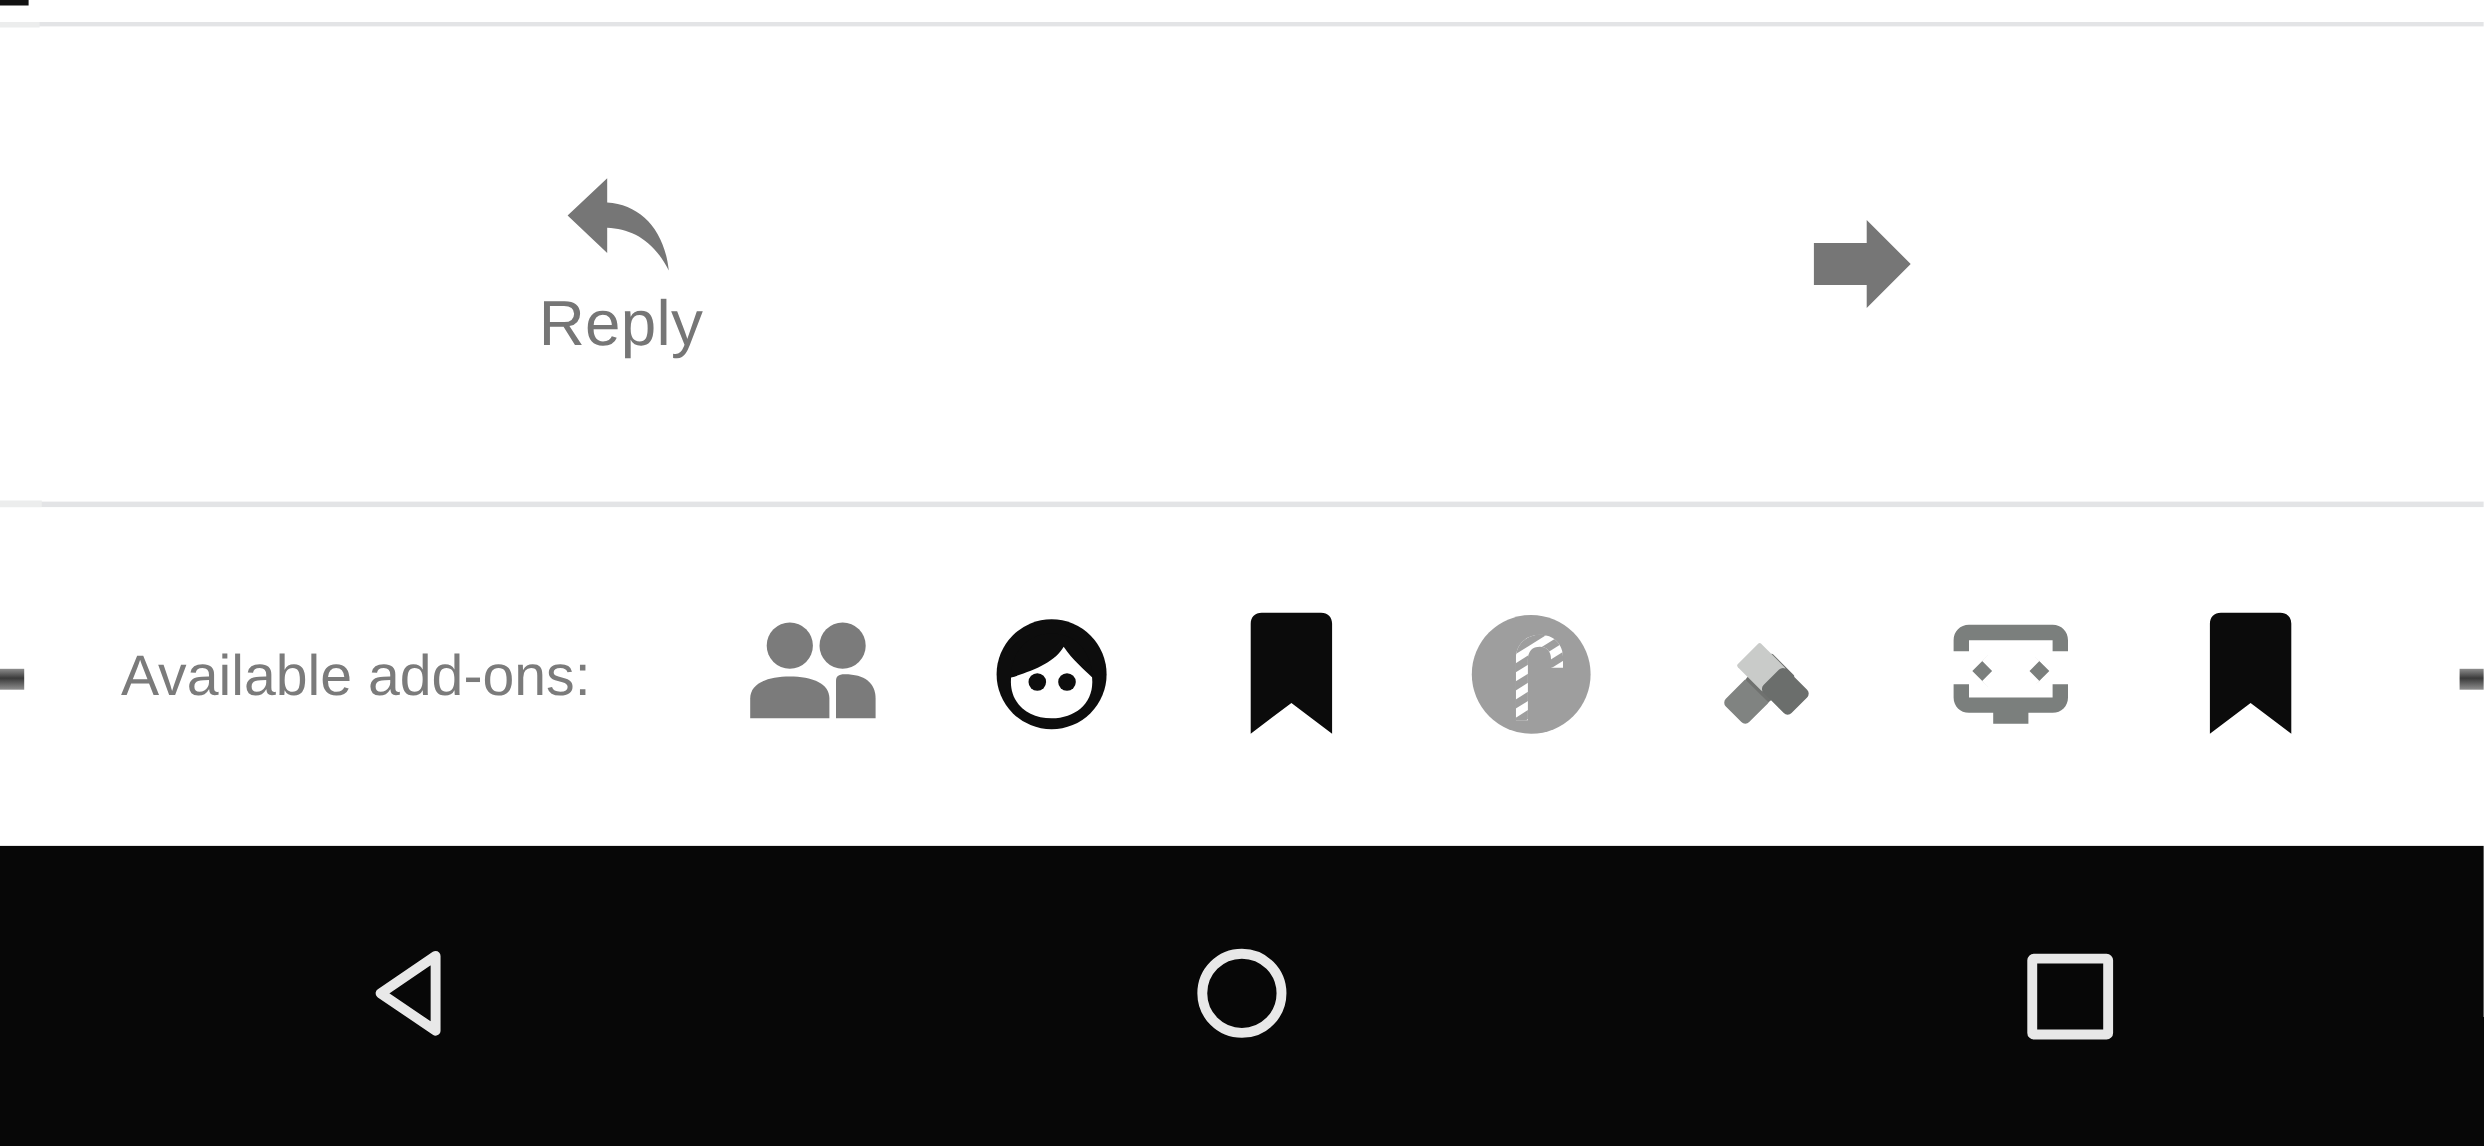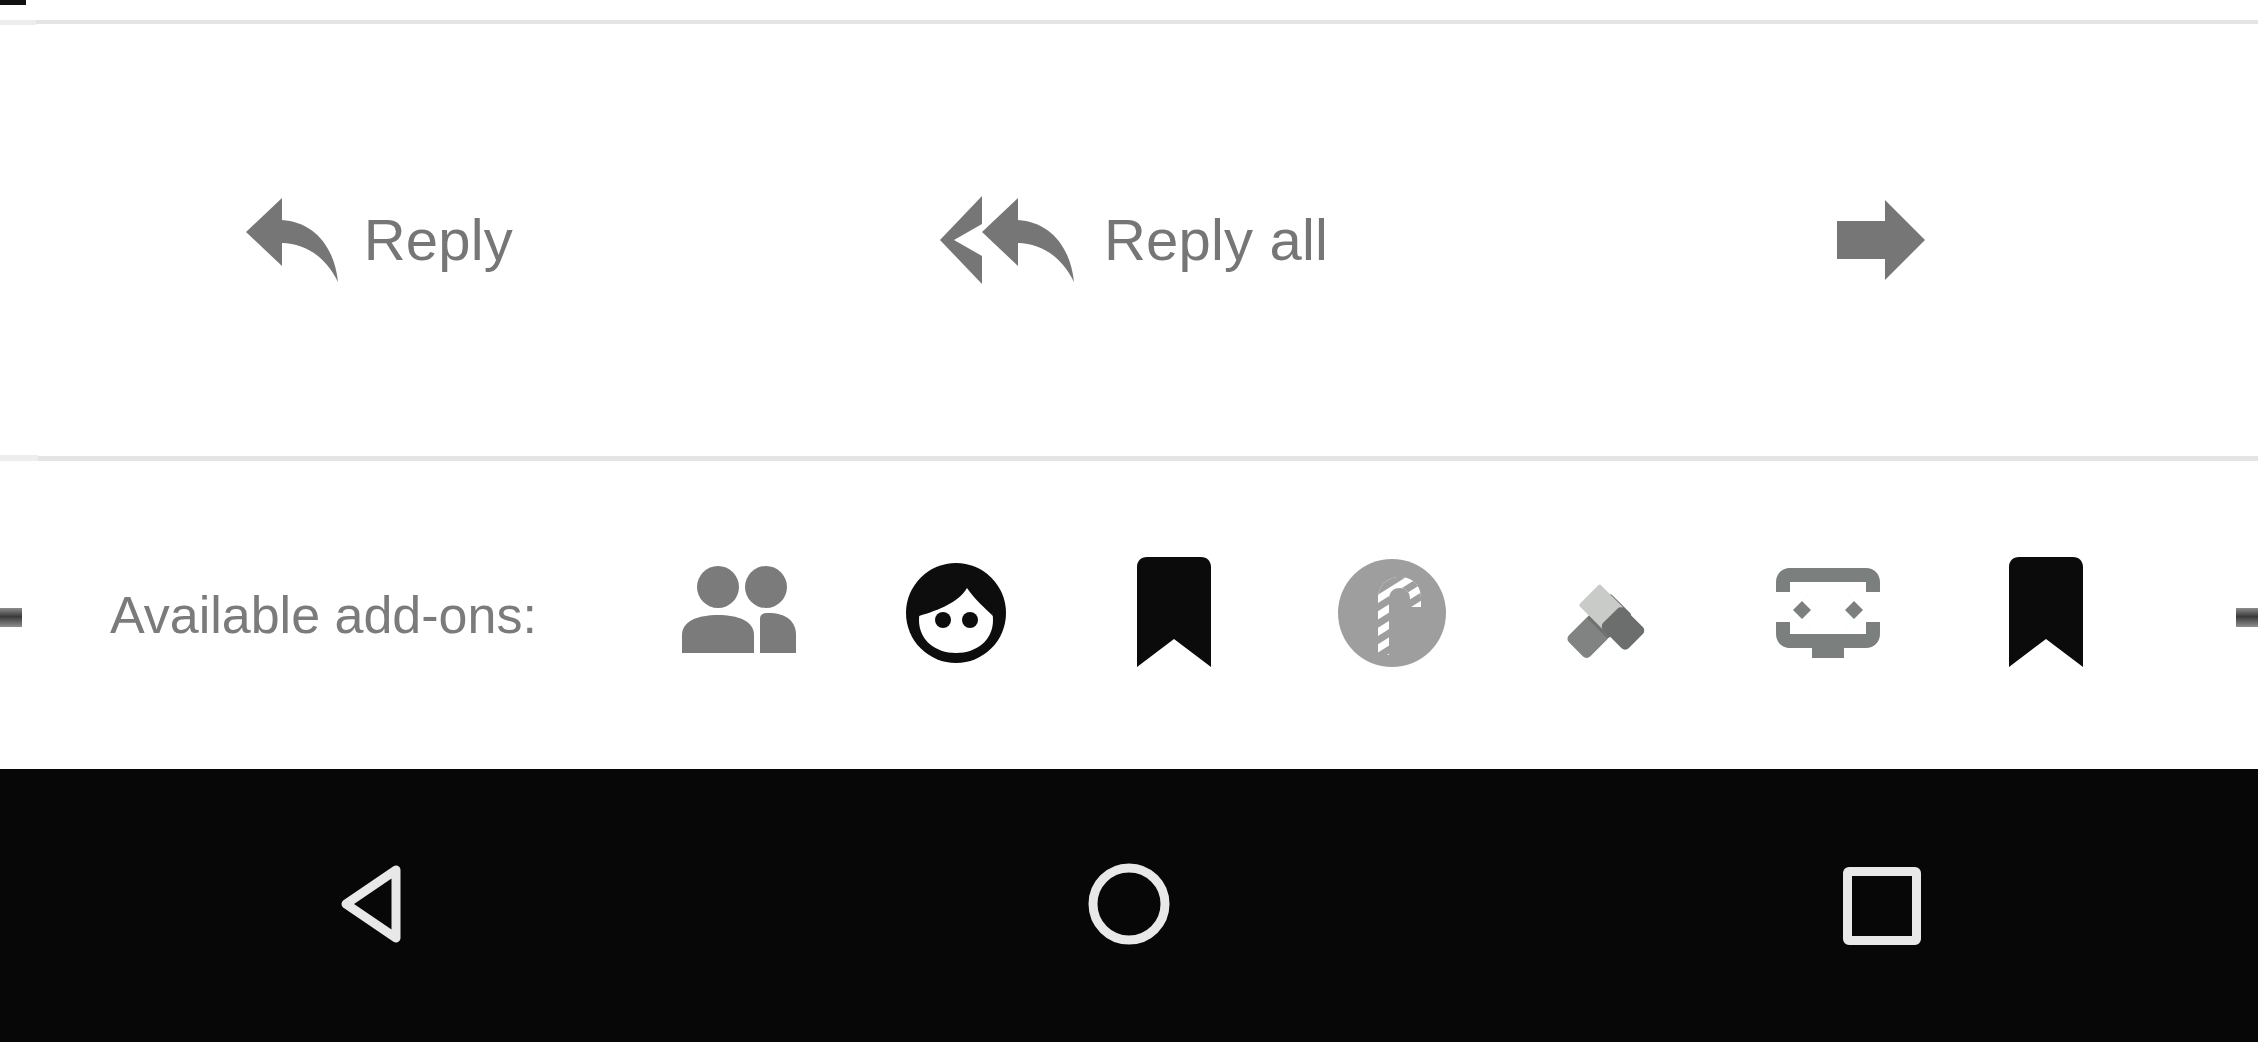--- a/index.html
+++ b/index.html
@@ -60,20 +60,21 @@
     width: 100%;
     height: 432px;
     background: #ffffff;
     display: flex;
     align-items: center;
   }
   .action-item {
     flex: 1 1 0;
     height: 100%;
     display: flex;
+    flex-direction: column;
     align-items: center;
     justify-content: center;
     gap: 14px;
     cursor: pointer;
     user-select: none;
   }
   .action-icon {
     height: 96px;
     display: flex;
     align-items: center;
@@ -193,29 +194,20 @@
 
     <div class="action-item">
       <span class="action-icon">
         <svg width="110" height="96" viewBox="0 0 110 96" aria-hidden="true">
           <path d="M42 6 L42 28 C72 30 94 52 98 90 C84 62 64 52 42 51 L42 74 L6 40 Z" fill="#767676"></path>
         </svg>
       </span>
       <span class="action-label">Reply</span>
     </div>
 
-    <div class="action-item">
-      <span class="action-icon">
-        <svg width="160" height="96" viewBox="0 0 160 96" aria-hidden="true">
-          <path d="M40 4 L40 32 L12 48 L40 64 L40 92 L-2 48 Z" fill="#767676" transform="translate(12,0)"></path>
-          <path d="M88 6 L88 28 C118 30 140 52 144 90 C130 62 110 52 88 51 L88 74 L52 40 Z" fill="#767676"></path>
-        </svg>
-      </span>
-      <span class="action-label">Reply all</span>
-    </div>
 
     <div class="action-item">
       <span class="action-icon">
         <svg width="110" height="96" viewBox="0 0 110 96" aria-hidden="true">
           <path d="M10 29 L58 29 L58 8 L98 48 L58 88 L58 67 L10 67 Z" fill="#767676"></path>
         </svg>
       </span>
     </div>
 
   </div>

